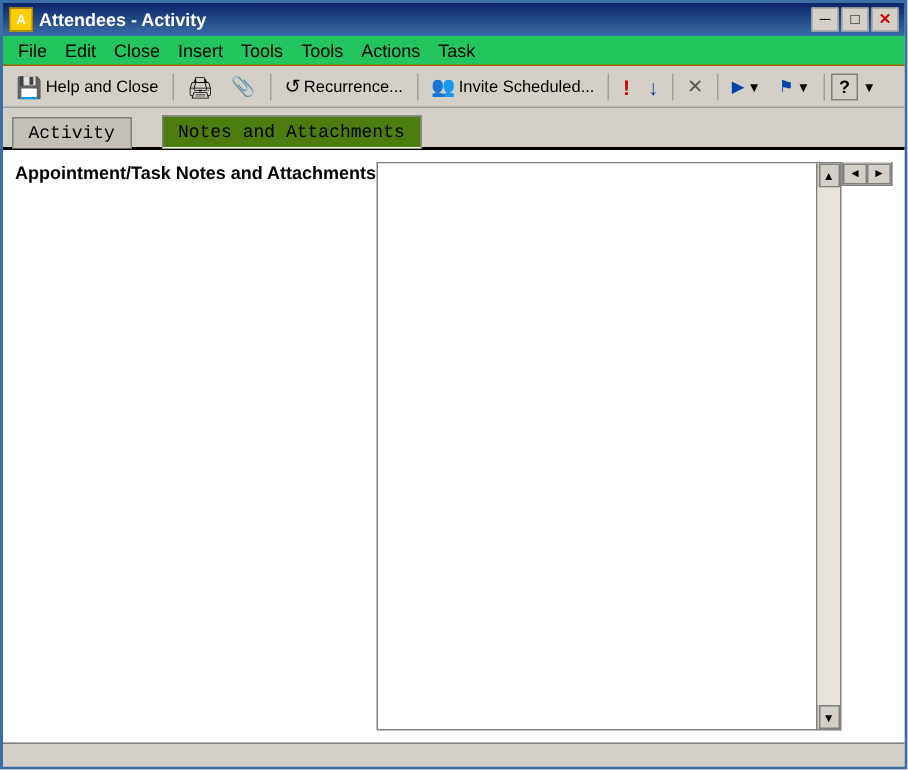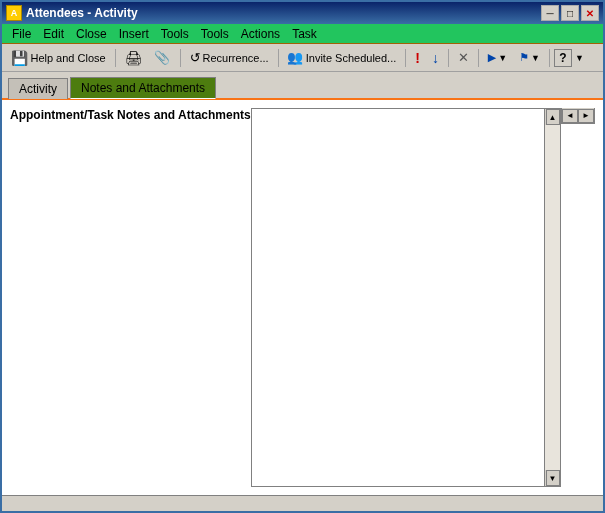--- a/index.html
+++ b/index.html
@@ -108,22 +108,23 @@
     .icon-x { color: #555; font-size: 13px; }
 
     .dropdown-arrow { font-size: 9px; }
 
     
     .tab-bar {
       display: flex;
       align-items: flex-end;
       padding: 4px 6px 0 6px;
       background: #d4d0c8;
-      border-bottom: 2px solid #f97316;
-      gap: 2px;
+      border-bottom: 2px solid #000000;
+      gap: 20px;
+      font-family: Liberation Mono, monospace;
     }
     .tab {
       padding: 3px 10px;
       border: 1px solid #808080;
       background: #c4c0b8;
       cursor: pointer;
       font-size: 12px;
       border-bottom: none;
       position: relative;
       bottom: -1px;

